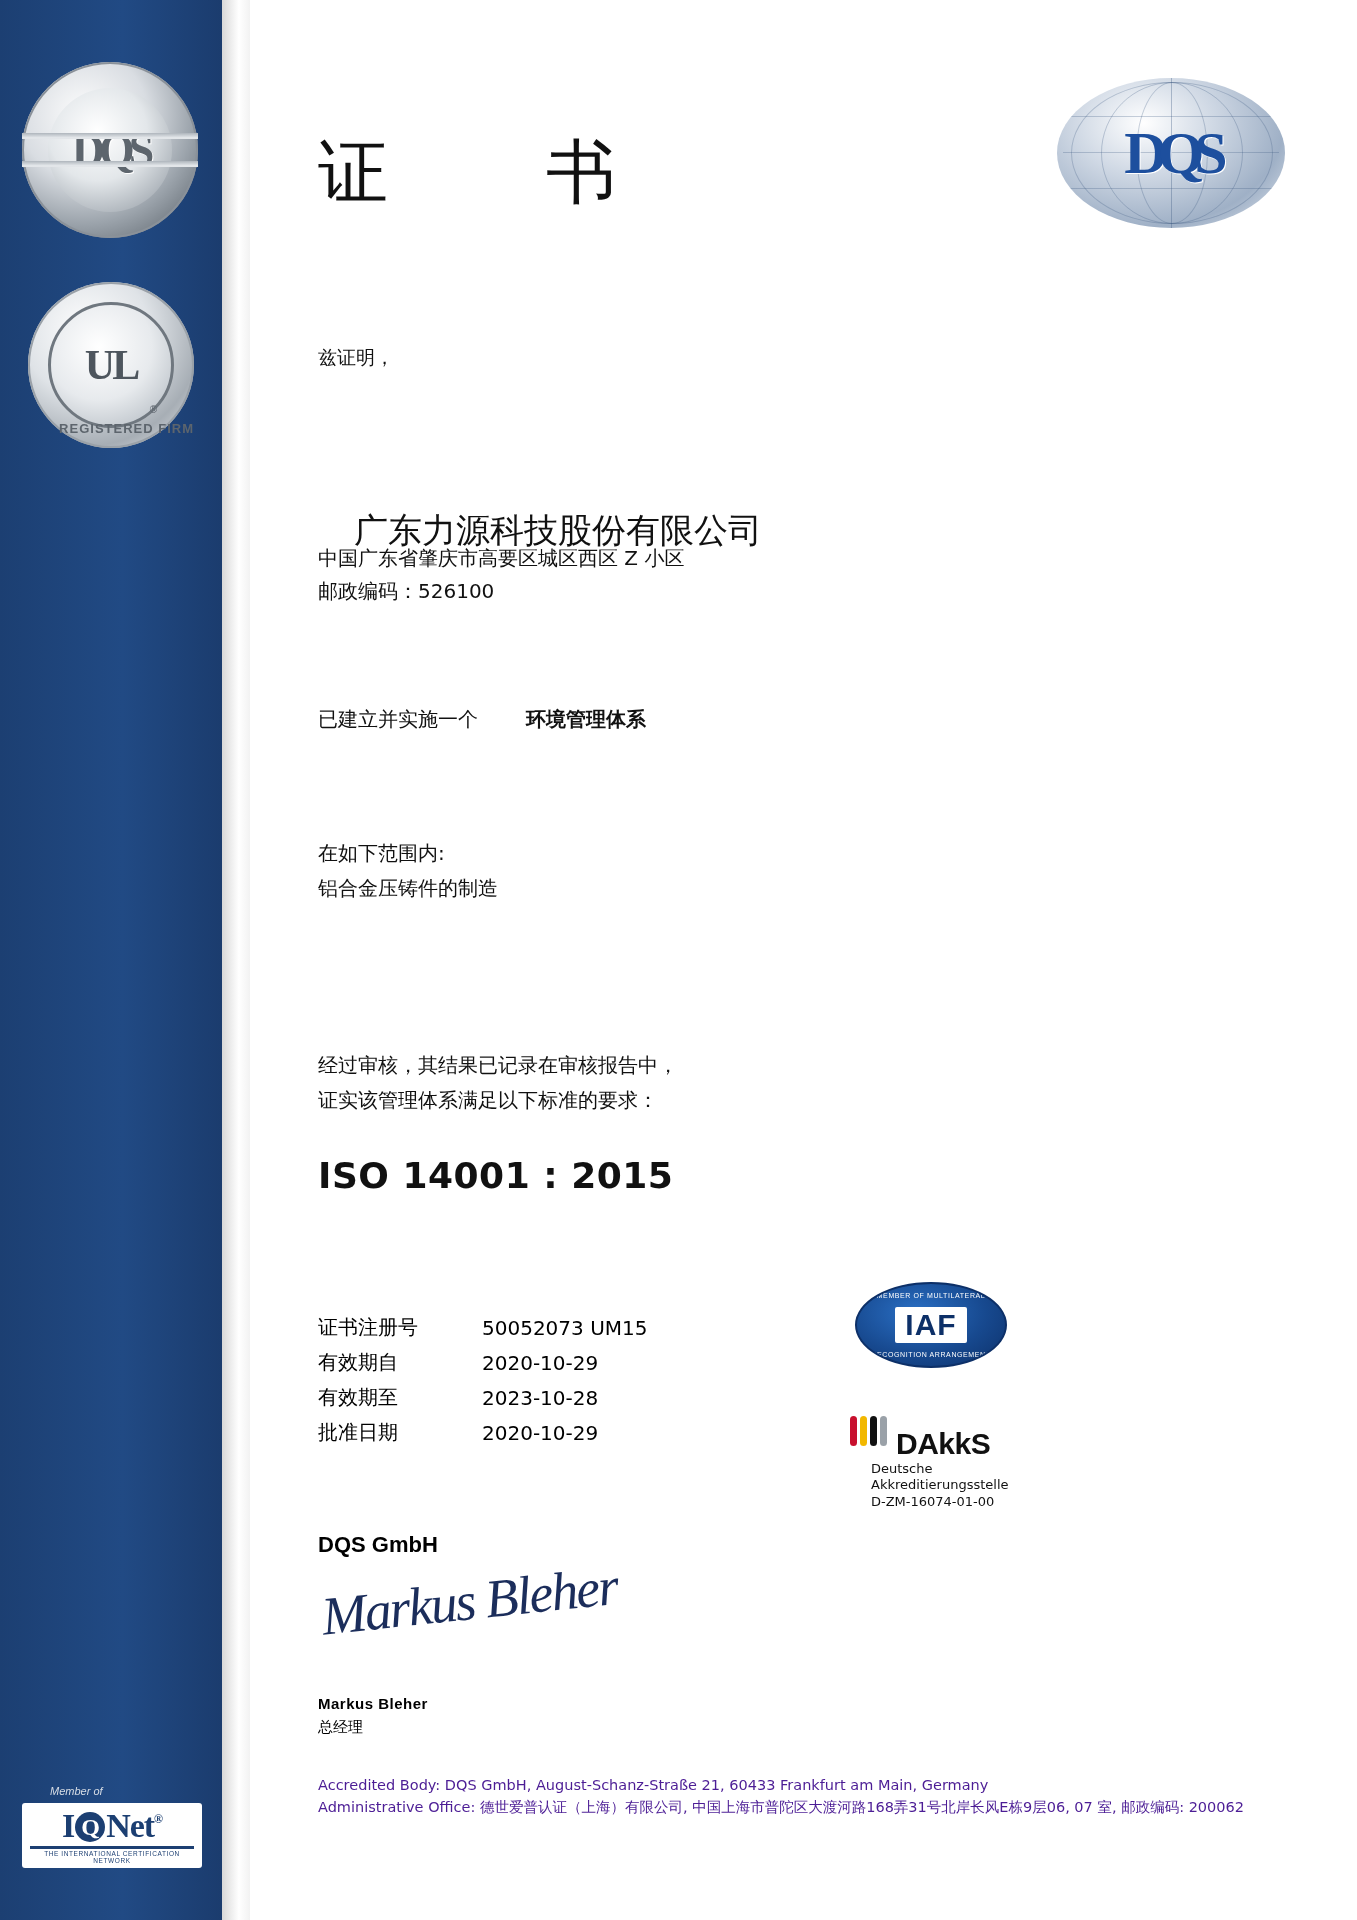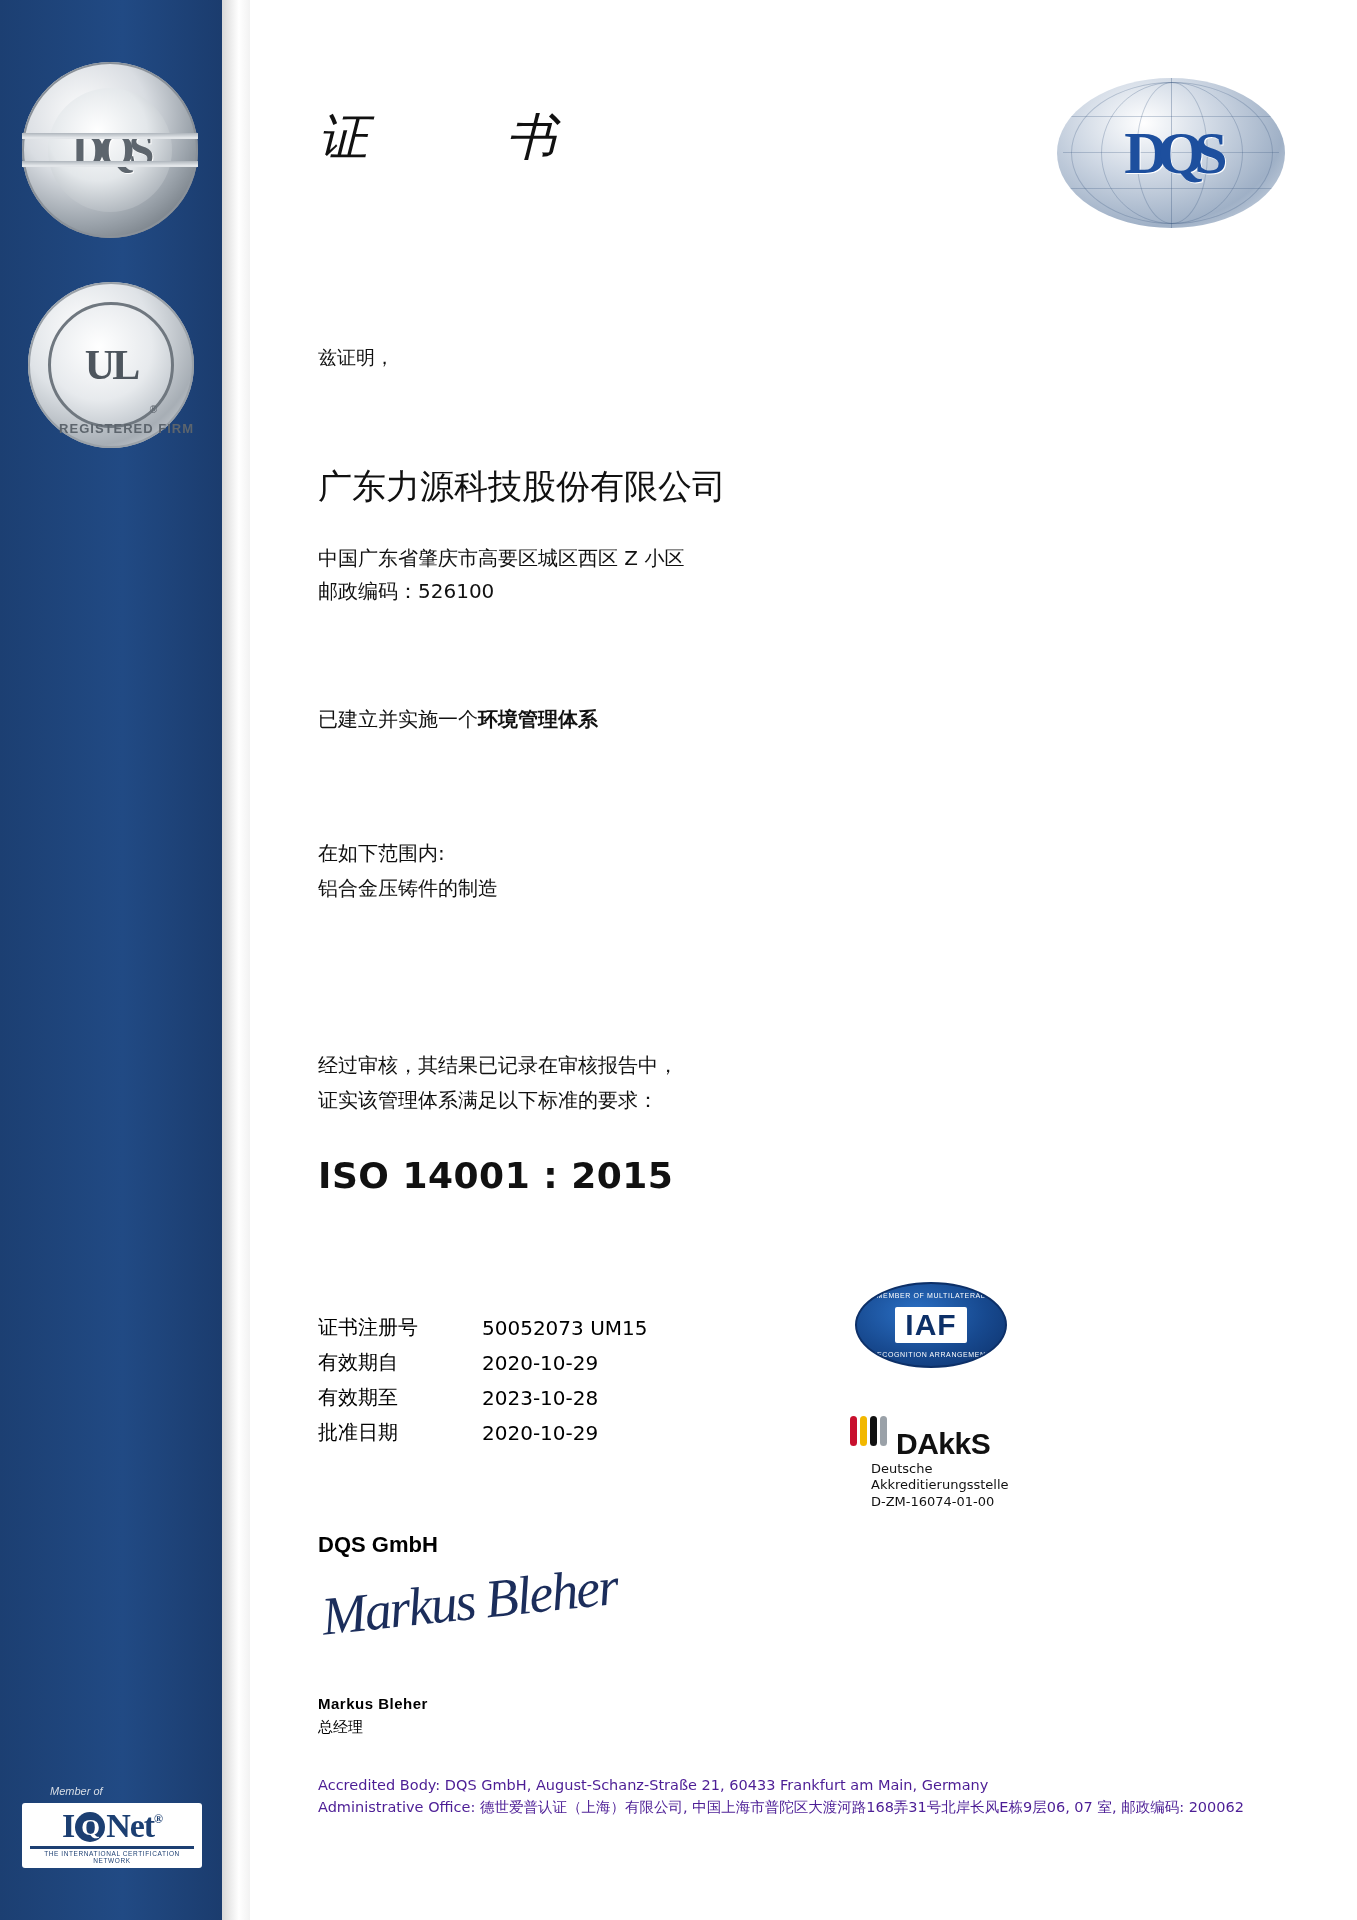--- a/index.html
+++ b/index.html
@@ -160,26 +160,25 @@
 
   
   .content {
     position: absolute;
     left: 250px; top: 0;
     width: 1107px; height: 1920px;
   }
 
   .title {
     position: absolute;
-    left: 68px; top: 104px;
-    font-family: "DejaVu Sans", sans-serif;
-    font-size: 50px;
+    left: 68px; top: 126px;
+    font-family: "DejaVu Sans", sans-serif;
+    font-size: 70px;
     letter-spacing: 44px;
     color: #111111;
-    font-style: italic;
   }
 
   
   .dqs-globe {
     position: absolute;
     right: 72px; top: 78px;
     width: 228px; height: 150px;
     border-radius: 50%;
     background: radial-gradient(ellipse at 38% 30%, #ffffff 0%, #cfd8e4 35%, #9fb0c6 70%, #e9eef4 100%);
     display: flex; align-items: center; justify-content: center;
@@ -216,25 +215,25 @@
     text-shadow: 1px 1px 0 #ffffff;
   }
 
   .body-text {
     position: absolute;
     left: 68px;
     font-family: "DejaVu Sans", sans-serif;
     color: #111111;
   }
   .t-attest { top: 345px; font-size: 19px; }
-  .t-company { top: 464px; font-size: 34px; }
+  .t-company { top: 508px; font-size: 34px; margin-left: 36px; }
   .t-addr1 { top: 545px; font-size: 20px; }
   .t-addr2 { top: 578px; font-size: 20px; }
   .t-estab { top: 706px; font-size: 20px; }
-  .t-estab b { font-weight: bold; }
+  .t-estab b { font-weight: bold; margin-left: 48px; }
   .t-scope-label { top: 840px; font-size: 20px; }
   .t-scope { top: 875px; font-size: 20px; }
   .t-audit1 { top: 1052px; font-size: 20px; }
   .t-audit2 { top: 1087px; font-size: 20px; }
   .t-standard { top: 1155px; font-size: 36px; font-weight: bold; letter-spacing: 0.5px; }
 
   
   .details {
     position: absolute;
     left: 68px; top: 1310px;

